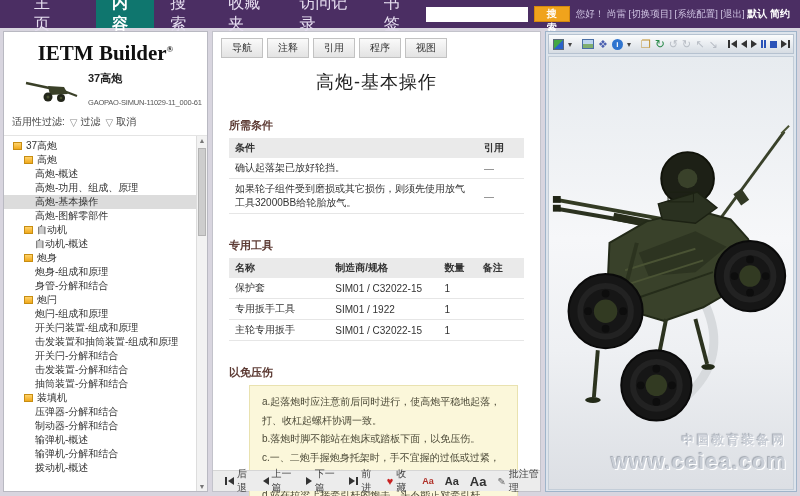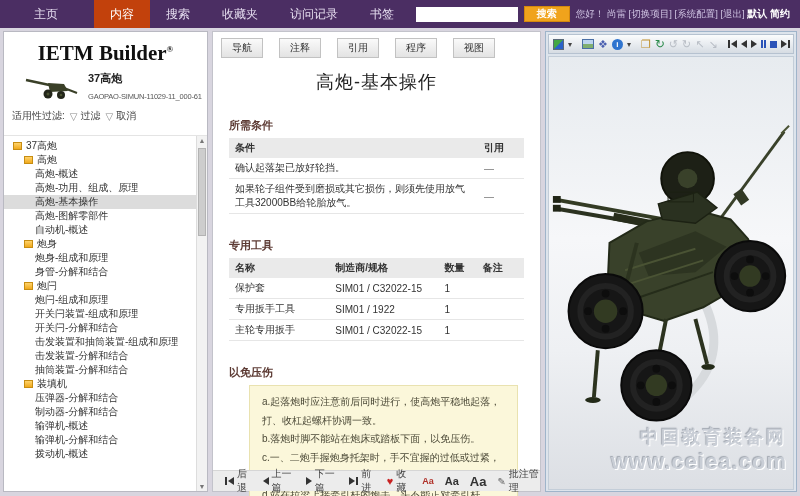--- a/index.html
+++ b/index.html
@@ -2,56 +2,56 @@
 <html><head>
 <meta charset="utf-8">
 <style>
   * { margin:0; padding:0; box-sizing:border-box; }
   html,body { width:800px; height:496px; overflow:hidden; }
   body { font-family:"Liberation Sans","DejaVu Sans",sans-serif; background:#d8d5df; position:relative; }
 
   
   .topbar { position:absolute; left:0; top:0; width:800px; height:28px; background:#4b2e63; display:flex; align-items:stretch; }
   .toptabs { display:flex; margin-left:18px; }
-  .toptab { color:#e6def0; font-size:12px; padding:0 16px; display:flex; align-items:center; cursor:pointer; }
-  .toptab.active { background:#c2410c; color:#fff; font-weight:normal;margin-left:20px; }
+  .toptab { color:#e6def0; font-size:16px; padding:0 16px; display:flex; align-items:center; cursor:pointer; }
+  .toptab.active { background:#0f766e; color:#fff; font-weight:bold;margin-left:20px; }
   .topright { margin-left:auto; display:flex; align-items:center; padding-right:10px; gap:6px; }
   .searchbox { width:102px; height:15px; border:1px solid #fff; background:#fff; font-size:10px; padding:0 3px; }
   .searchbtn { background:#f0a31c; border:1px solid #d4880e; color:#fff; font-size:10px; font-weight:bold; height:16px; padding:0 12px; cursor:pointer; }
   .usertext { color:#cfc3e2; font-size:9.5px; white-space:nowrap; }
   .usertext b { color:#fff; font-size:10px; }
   .usertext .lnk { color:#cfc3e2; cursor:pointer; }
 
   
   .sidebar { position:absolute; left:3px; top:31px; width:205px; height:461px; background:#fff; border:1px solid #b9b9c2; }
   .logo { text-align:center; font-family:"Liberation Serif","DejaVu Serif",serif; font-weight:bold; font-size:21px; color:#111; margin-top:9px; }
   .logo sup { font-size:9px; }
   .product { display:flex; align-items:center; margin:5px 0 0 20px; gap:8px; }
   .pthumb { width:56px; height:30px; flex:0 0 auto; }
   .pname { font-size:11px; font-weight:bold; color:#222; }
-  .pcode { font-size:7.5px; color:#555; margin-top:6px; letter-spacing:-0.2px; }
+  .pcode { font-size:7.5px; color:#555; margin-top:12px; letter-spacing:-0.2px; }
   .filterrow { display:flex; align-items:center; gap:5px; font-size:10px; color:#444; margin:8px 0 4px 8px; }
   .funnel { color:#8a8a8a; font-size:10px; }
   .filterbtn { cursor:pointer; display:flex; align-items:center; gap:3px; }
   .treewrap { position:absolute; left:0; right:0; top:103px; bottom:0; border-top:1px solid #e4e4e4; overflow:hidden; }
   .tree { position:absolute; left:0; right:11px; top:3px; }
   .trow { height:14px; line-height:14px; font-size:10px; color:#333; display:flex; align-items:center; gap:4px; white-space:nowrap; cursor:pointer; }
   .trow.lv0 { padding-left:9px; }
   .trow.lv1 { padding-left:20px; }
   .trow.lv2 { padding-left:31px; }
   .trow.selected { background:#dcdcdc; }
   .fold { width:9px; height:8px; background:linear-gradient(#ffd36b,#f0a91c); border:1px solid #c78d12; flex:0 0 auto; }
   .vscroll { position:absolute; right:0; top:0; bottom:0; width:11px; background:#f2f2f2; border-left:1px solid #ddd; }
   .vscroll .arr { position:absolute; left:0; width:100%; text-align:center; font-size:7px; color:#777; }
   .vscroll .arr.up { top:1px; } .vscroll .arr.dn { bottom:1px; }
   .vscroll .thumb { position:absolute; left:1px; top:12px; width:8px; height:88px; background:#cdcdcd; border:1px solid #b3b3b3; }
 
   
   .content { position:absolute; left:212px; top:31px; width:329px; height:461px; background:#fff; border:1px solid #c3c3cb; }
-  .ctabs { display:flex; gap:16px; padding:6px 0 0 8px; }
+  .ctabs { display:flex; gap:4px; padding:6px 0 0 8px; }
   .ctab { background:linear-gradient(#fafafa,#e3e3e3); border:1px solid #c2c2c2; font-size:10px; color:#333; padding:2px 10px; cursor:pointer; }
   .ctitle { text-align:center; font-size:18px; color:#222; letter-spacing:1px; margin:12px 0 10px; }
   .cbody { padding:0 16px; }
   .sech { font-size:11px; font-weight:bold; color:#5c3a33; margin:24px 0 5px; }
   table { width:100%; border-collapse:collapse; }
   th { background:#eaeaea; font-size:10px; color:#333; text-align:left; padding:3px 6px; font-weight:bold; }
   td { font-size:10px; color:#333; padding:3px 6px; border-bottom:1px solid #e6e6e6; }
   .dash { color:#777; }
   .col-ref { width:46px; }
   .safety { background:#fbf7da; border:1px solid #e9e2b0; margin:2px 6px 4px 20px; padding:7px 12px; font-size:10px; line-height:1.85; color:#4c4a38; }
@@ -79,21 +79,21 @@
   .dd { font-size:8px; color:#444; width:8px; }
   .img-ic { width:12px; height:10px; border:1px solid #4a6fa5; background:linear-gradient(#bcd4ee 55%,#7fae6f 45%); }
   .mol-ic { color:#4a5fb0; font-size:11px; }
   .info-ic { width:11px; height:11px; border-radius:50%; background:#2f74cf; color:#fff; font-size:8px; font-weight:bold; display:inline-flex; align-items:center; justify-content:center; }
   .copy-ic { color:#c0912f; font-size:11px; }
   .home-ic { color:#2a8a4a; font-size:12px; }
   .gray-ic { color:#b9bec6; font-size:11px; }
   .viewport { position:relative; margin-top:2px; height:434px; border:1px solid #c3cdd8; background:linear-gradient(180deg,#e7ebef 0%,#f6f7f9 42%,#eef0f3 68%,#dcdfe4 100%); overflow:hidden; }
   .modelsvg { position:absolute; left:0; top:18px; width:100%; }
   .watermark { position:absolute; right:6px; bottom:14px; text-align:right; font-weight:bold; color:#c9ced6; text-shadow:1px 1px 0 #ffffff,-1px -1px 1px #a3a9b2; user-select:none; }
-  .wm1 { font-size:18px; letter-spacing:3px; font-family:"Liberation Serif","DejaVu Serif",serif;margin-top:20px; }
+  .wm1 { font-size:12px; letter-spacing:3px; font-family:"Liberation Serif","DejaVu Serif",serif;margin-top:20px; }
   .wm2 { font-size:22px; letter-spacing:1px; }
 </style>
 </head>
 <body>
 
 <div class="topbar">
   <div class="toptabs">
     <div class="toptab">主页</div>
     <div class="toptab active">内容</div>
     <div class="toptab">搜索</div>
@@ -159,20 +159,24 @@
         </div>
       <div class="trow lv2">
           <span>高炮-功用、组成、原理</span>
         </div>
       <div class="trow lv2 selected">
           <span>高炮-基本操作</span>
         </div>
       <div class="trow lv2">
           <span>高炮-图解零部件</span>
         </div>
+      <div class="trow lv1">
+          <span class="fold"></span>
+          <span>自动机</span>
+        </div>
       <div class="trow lv2">
           <span>自动机-概述</span>
         </div>
       <div class="trow lv1">
           <span class="fold"></span>
           <span>炮身</span>
         </div>
       <div class="trow lv2">
           <span>炮身-组成和原理</span>
         </div>
@@ -183,24 +187,24 @@
           <span class="fold"></span>
           <span>炮闩</span>
         </div>
       <div class="trow lv2">
           <span>炮闩-组成和原理</span>
         </div>
       <div class="trow lv2">
           <span>开关闩装置-组成和原理</span>
         </div>
       <div class="trow lv2">
+          <span>击发装置和抽筒装置-组成和原理</span>
+        </div>
+      <div class="trow lv2">
           <span>开关闩-分解和结合</span>
-        </div>
-      <div class="trow lv2">
-          <span>击发装置和抽筒装置-组成和原理</span>
         </div>
       <div class="trow lv2">
           <span>击发装置-分解和结合</span>
         </div>
       <div class="trow lv2">
           <span>抽筒装置-分解和结合</span>
         </div>
       <div class="trow lv1">
           <span class="fold"></span>
           <span>装填机</span>

